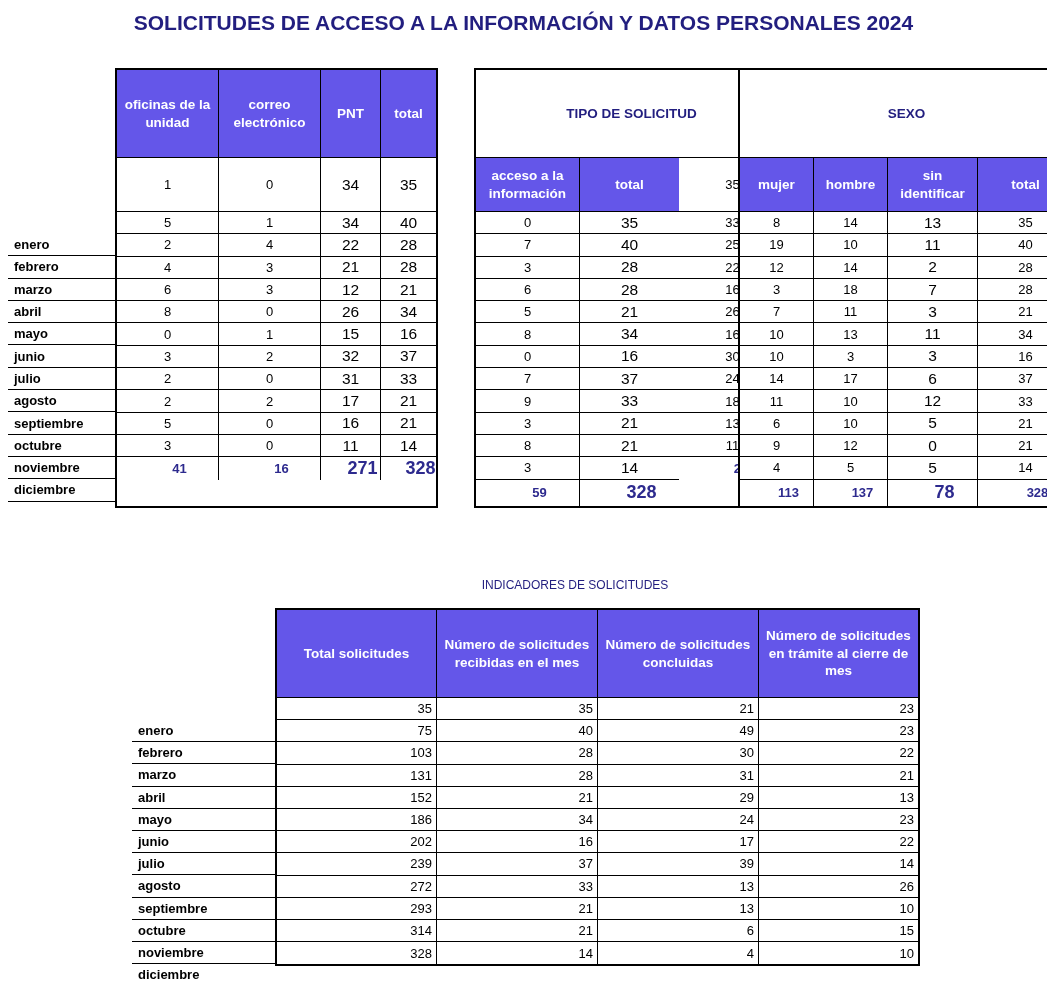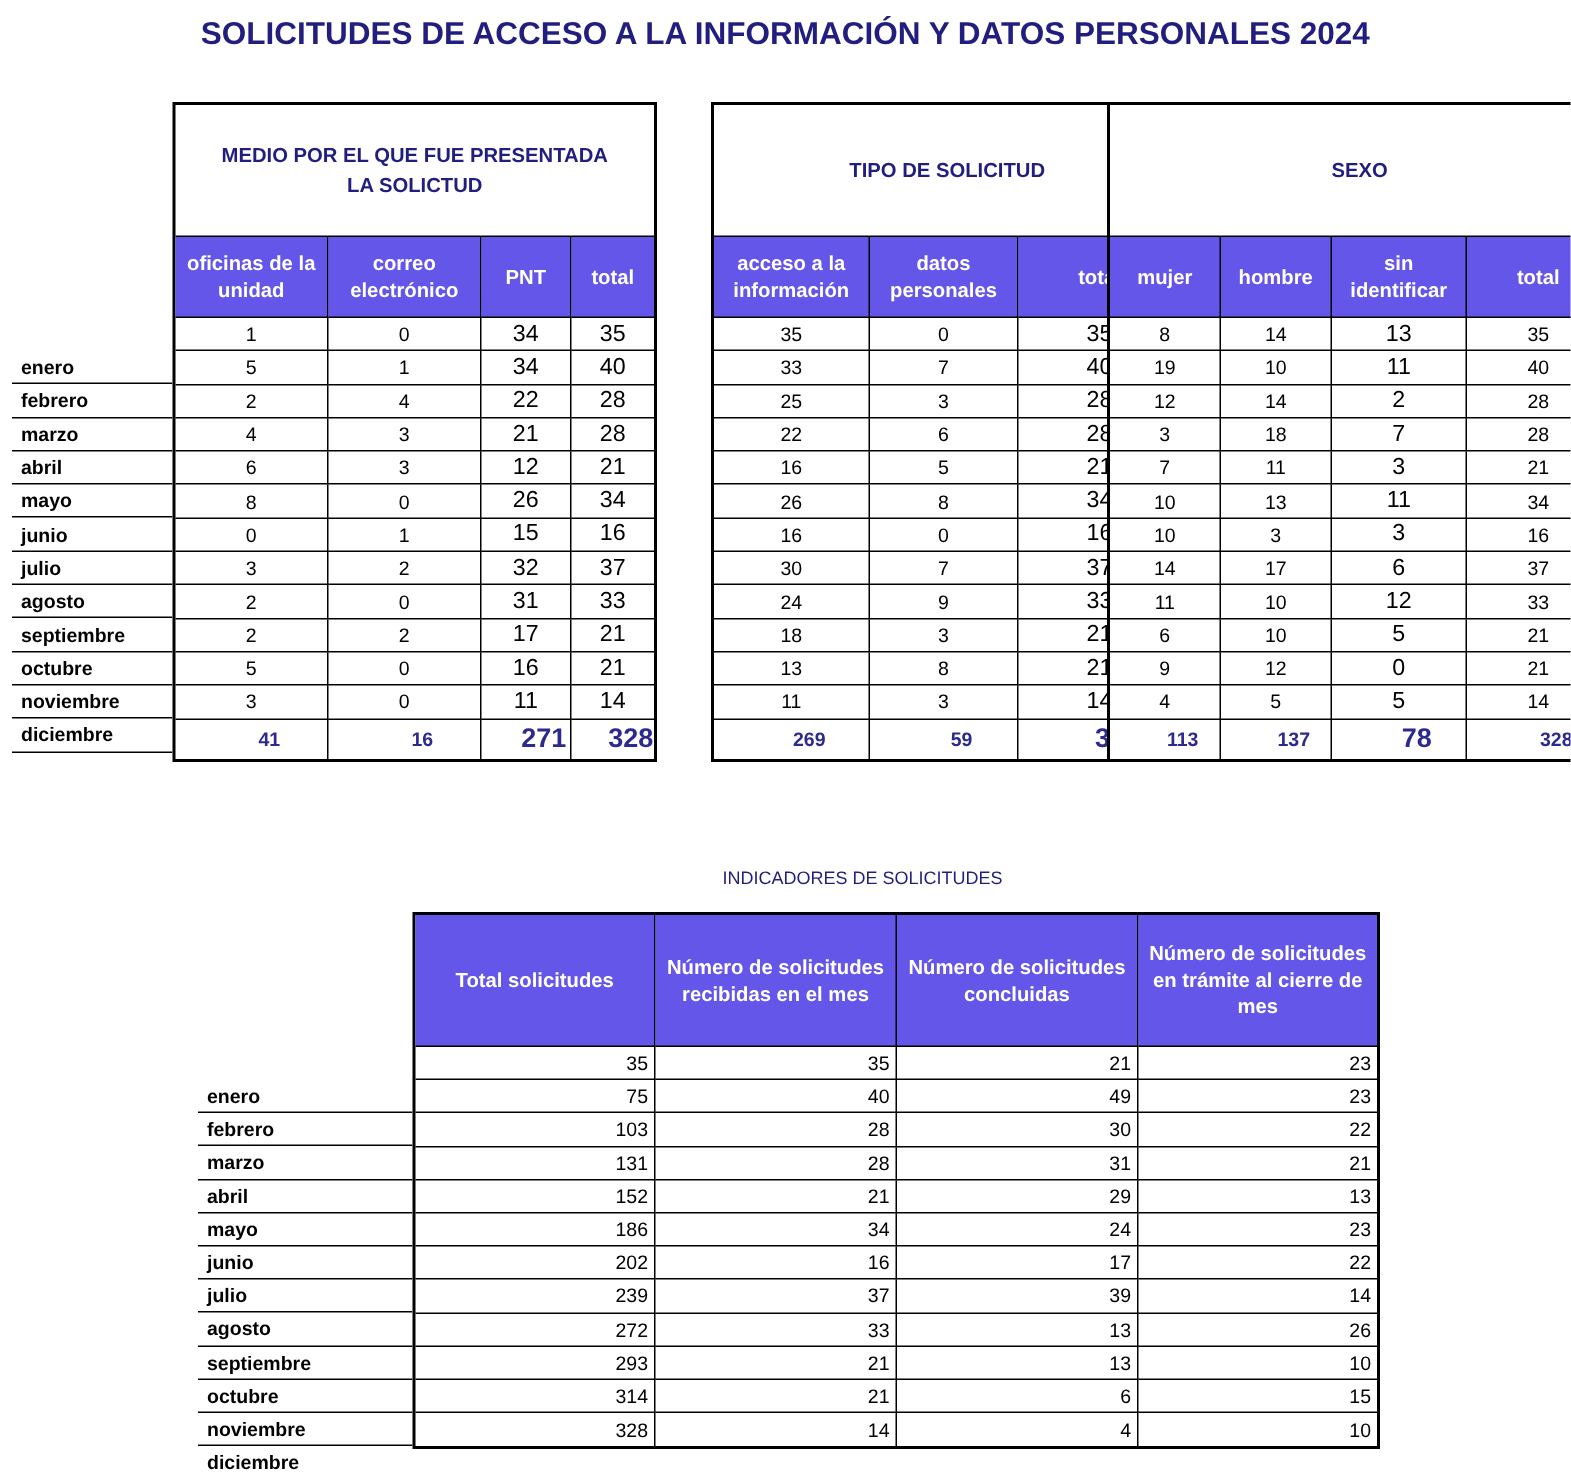--- a/index.html
+++ b/index.html
@@ -95,21 +95,20 @@
       <div class="mrow" style="height: 22.3px;">junio</div>
       <div class="mrow" style="height: 22.3px;">julio</div>
       <div class="mrow" style="height: 22.3px;">agosto</div>
       <div class="mrow" style="height: 22.3px;">septiembre</div>
       <div class="mrow" style="height: 22.3px;">octubre</div>
       <div class="mrow" style="height: 22.3px;">noviembre</div>
       <div class="mrow" style="height: 22.3px;">diciembre</div>
     </div>
 
   <div class="dtable" id="table-medio" style="left: 115px; top: 68px; width: 323px; grid-template-columns: 102px 102px 60px 1fr; grid-template-rows: 88px 54px 22.3px 22.3px 22.3px 22.3px 22.3px 22.3px 22.3px 22.3px 22.3px 22.3px 22.3px 22.3px 26px;">
-      <div class="cell t-title">MEDIO POR EL QUE FUE PRESENTADA LA SOLICTUD</div>
       <div class="cell col-h">oficinas de la unidad</div>
       <div class="cell col-h">correo electrónico</div>
       <div class="cell col-h">PNT</div>
       <div class="cell col-h lastcol">total</div>
       <div class="cell num">1</div>
       <div class="cell num">0</div>
       <div class="cell num big">34</div>
       <div class="cell num big lastcol">35</div>
       <div class="cell num">5</div>
       <div class="cell num">1</div>
@@ -156,21 +155,20 @@
       <div class="cell num big">11</div>
       <div class="cell num big lastcol">14</div>
       <div class="cell total-cell lastrow">41</div>
       <div class="cell total-cell lastrow">16</div>
       <div class="cell total-cell lastrow big">271</div>
       <div class="cell total-cell lastrow big lastcol">328</div>
     </div>
   <div class="dtable" id="table-tipo" style="left: 474px; top: 68px; width: 315px; grid-template-columns: 104px 99px 1fr; grid-template-rows: 88px 54px 22.3px 22.3px 22.3px 22.3px 22.3px 22.3px 22.3px 22.3px 22.3px 22.3px 22.3px 22.3px 26px;">
       <div class="cell t-title">TIPO DE SOLICITUD</div>
       <div class="cell col-h">acceso a la información</div>
-      <div class="cell col-h">datos personales</div>
       <div class="cell col-h lastcol">total</div>
       <div class="cell num">35</div>
       <div class="cell num">0</div>
       <div class="cell num big lastcol">35</div>
       <div class="cell num">33</div>
       <div class="cell num">7</div>
       <div class="cell num big lastcol">40</div>
       <div class="cell num">25</div>
       <div class="cell num">3</div>
       <div class="cell num big lastcol">28</div>

